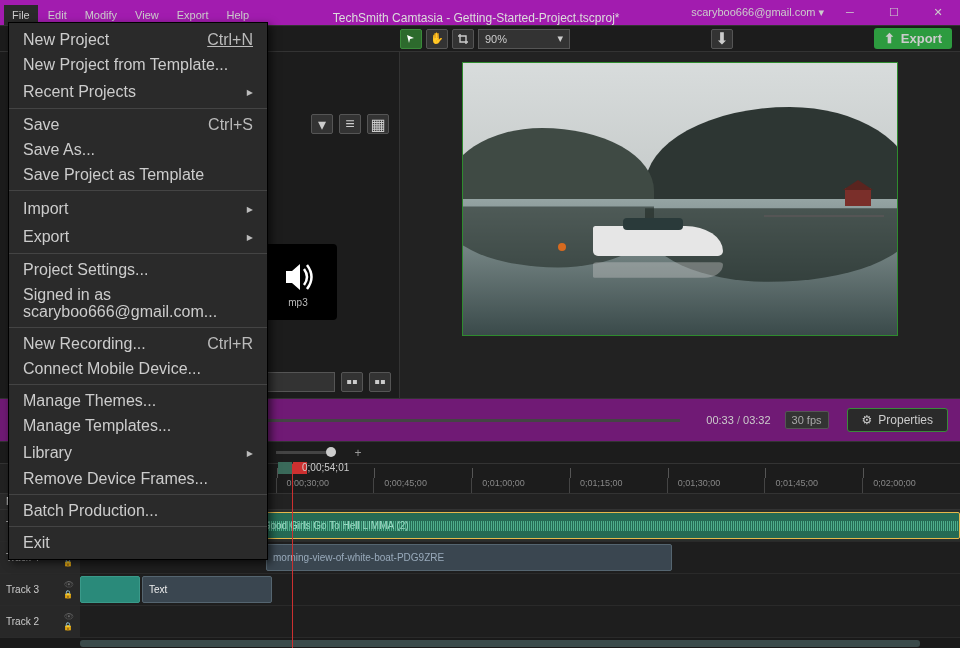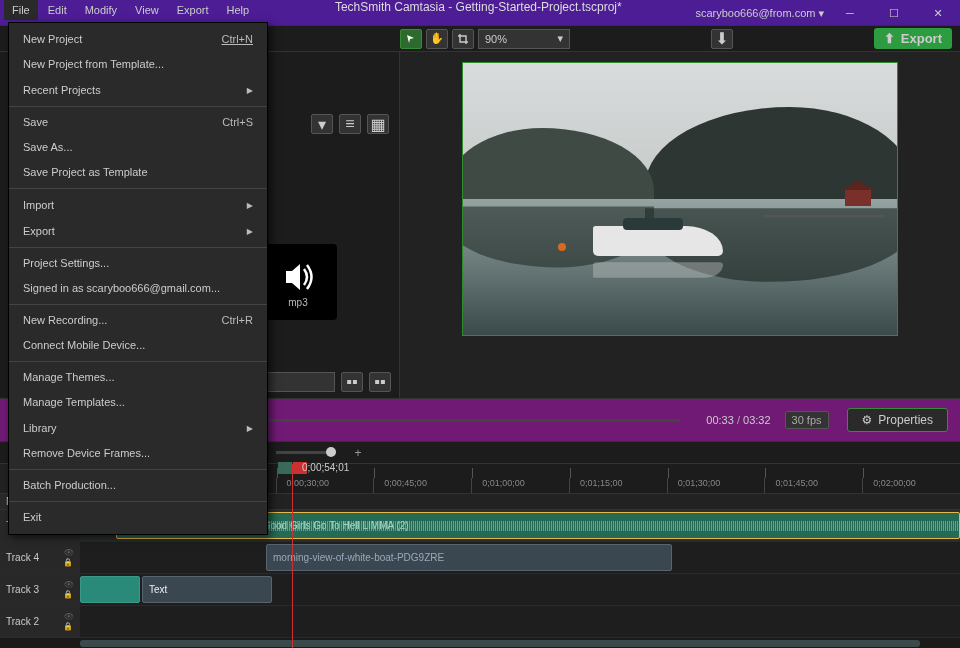--- a/index.html
+++ b/index.html
@@ -1,24 +1,24 @@
 <!DOCTYPE html>
 <html><head>
 <meta charset="utf-8">
 <style>
 *{box-sizing:border-box;margin:0;padding:0;font-family:"Segoe UI",Arial,sans-serif;color:#ccc;user-select:none}
 body{background:#1c1c1c;width:960px;height:648px;overflow:hidden}
-.titlebar{height:26px;background:#4c1d95;display:flex;align-items:flex-start;border-bottom:1px solid #333;font-size:11px}
+.titlebar{height:26px;background:#a21caf;display:flex;align-items:flex-end;border-bottom:1px solid #333;font-size:11px}
 .menubar{display:flex;gap:2px;padding:0 4px}
 .menubar span{padding:4px 8px;cursor:default}
 .menubar span.active{background:#2a2a2a}
 .title-center{flex:1;text-align:center;font-size:12px;color:#ddd}
 .title-right{display:flex;align-items:center;gap:8px;padding-right:4px}
 .winbtn{width:36px;height:26px;display:flex;align-items:center;justify-content:center}
-.dropdown{position:absolute;left:8px;top:22px;width:260px;background:#2a2a2a;border:1px solid #000;box-shadow:3px 3px 8px rgba(0,0,0,.6);z-index:100;font-size:11px;padding:4px 0}
+.dropdown{position:absolute;left:8px;top:22px;width:260px;background:#2a2a2a;border:1px solid #000;box-shadow:3px 3px 8px rgba(0,0,0,.6);z-index:100;font-size:16px;padding:4px 0}
 .dropdown .item{display:flex;justify-content:space-between;align-items:center;padding:4px 14px;line-height:17px;color:#eee}
 .dropdown .item.disabled{color:#666}
 .dropdown .sep{height:1px;background:#444;margin:3px 0}
 .dropdown .item .sub::after{content:"▶";font-size:8px;color:#bbb}
 .toolbar-top{height:26px;background:#1c1c1c;display:flex;align-items:center;border-bottom:1px solid #333;padding-left:400px;gap:4px}
 .tbtn{width:22px;height:20px;background:#2d6a2d;border:1px solid #3a8a3a;border-radius:2px;display:flex;align-items:center;justify-content:center;font-size:11px}
 .tbtn.dark{background:#333;border-color:#555}
 .zoom-sel{background:#333;border:1px solid #555;color:#ccc;font-size:11px;height:20px;width:92px;display:flex;align-items:center;padding:0 6px;justify-content:space-between}
 .export-btn{background:#2d9b3f;padding:3px 10px;border-radius:3px;display:flex;align-items:center;gap:6px;margin-left:auto;margin-right:8px;color:#fff;font-size:13px;font-weight:600}
 .down-btn{width:22px;height:20px;background:#333;border:1px solid #555;margin-left:auto;display:flex;align-items:center;justify-content:center;border-radius:2px}
@@ -94,21 +94,21 @@
   <div class="menubar">
     <span class="active">File</span>
     <span>Edit</span>
     <span>Modify</span>
     <span>View</span>
     <span>Export</span>
     <span>Help</span>
   </div>
   <div class="title-center">TechSmith Camtasia - Getting-Started-Project.tscproj*</div>
   <div class="title-right">
-    <span><span>scaryboo666@from.com</span> ▾</span>
+    <span><span>scaryboo666@gmail.com</span> ▾</span>
     <div class="winbtn">─</div>
     <div class="winbtn">☐</div>
     <div class="winbtn">✕</div>
   </div>
 </div>
 
 <div id="dropdown-holder" class="dropdown">
     <div class="item">
       <span>New Project</span>
       <span style="color: rgb(187, 187, 187); text-decoration: underline;">Ctrl+N</span>

